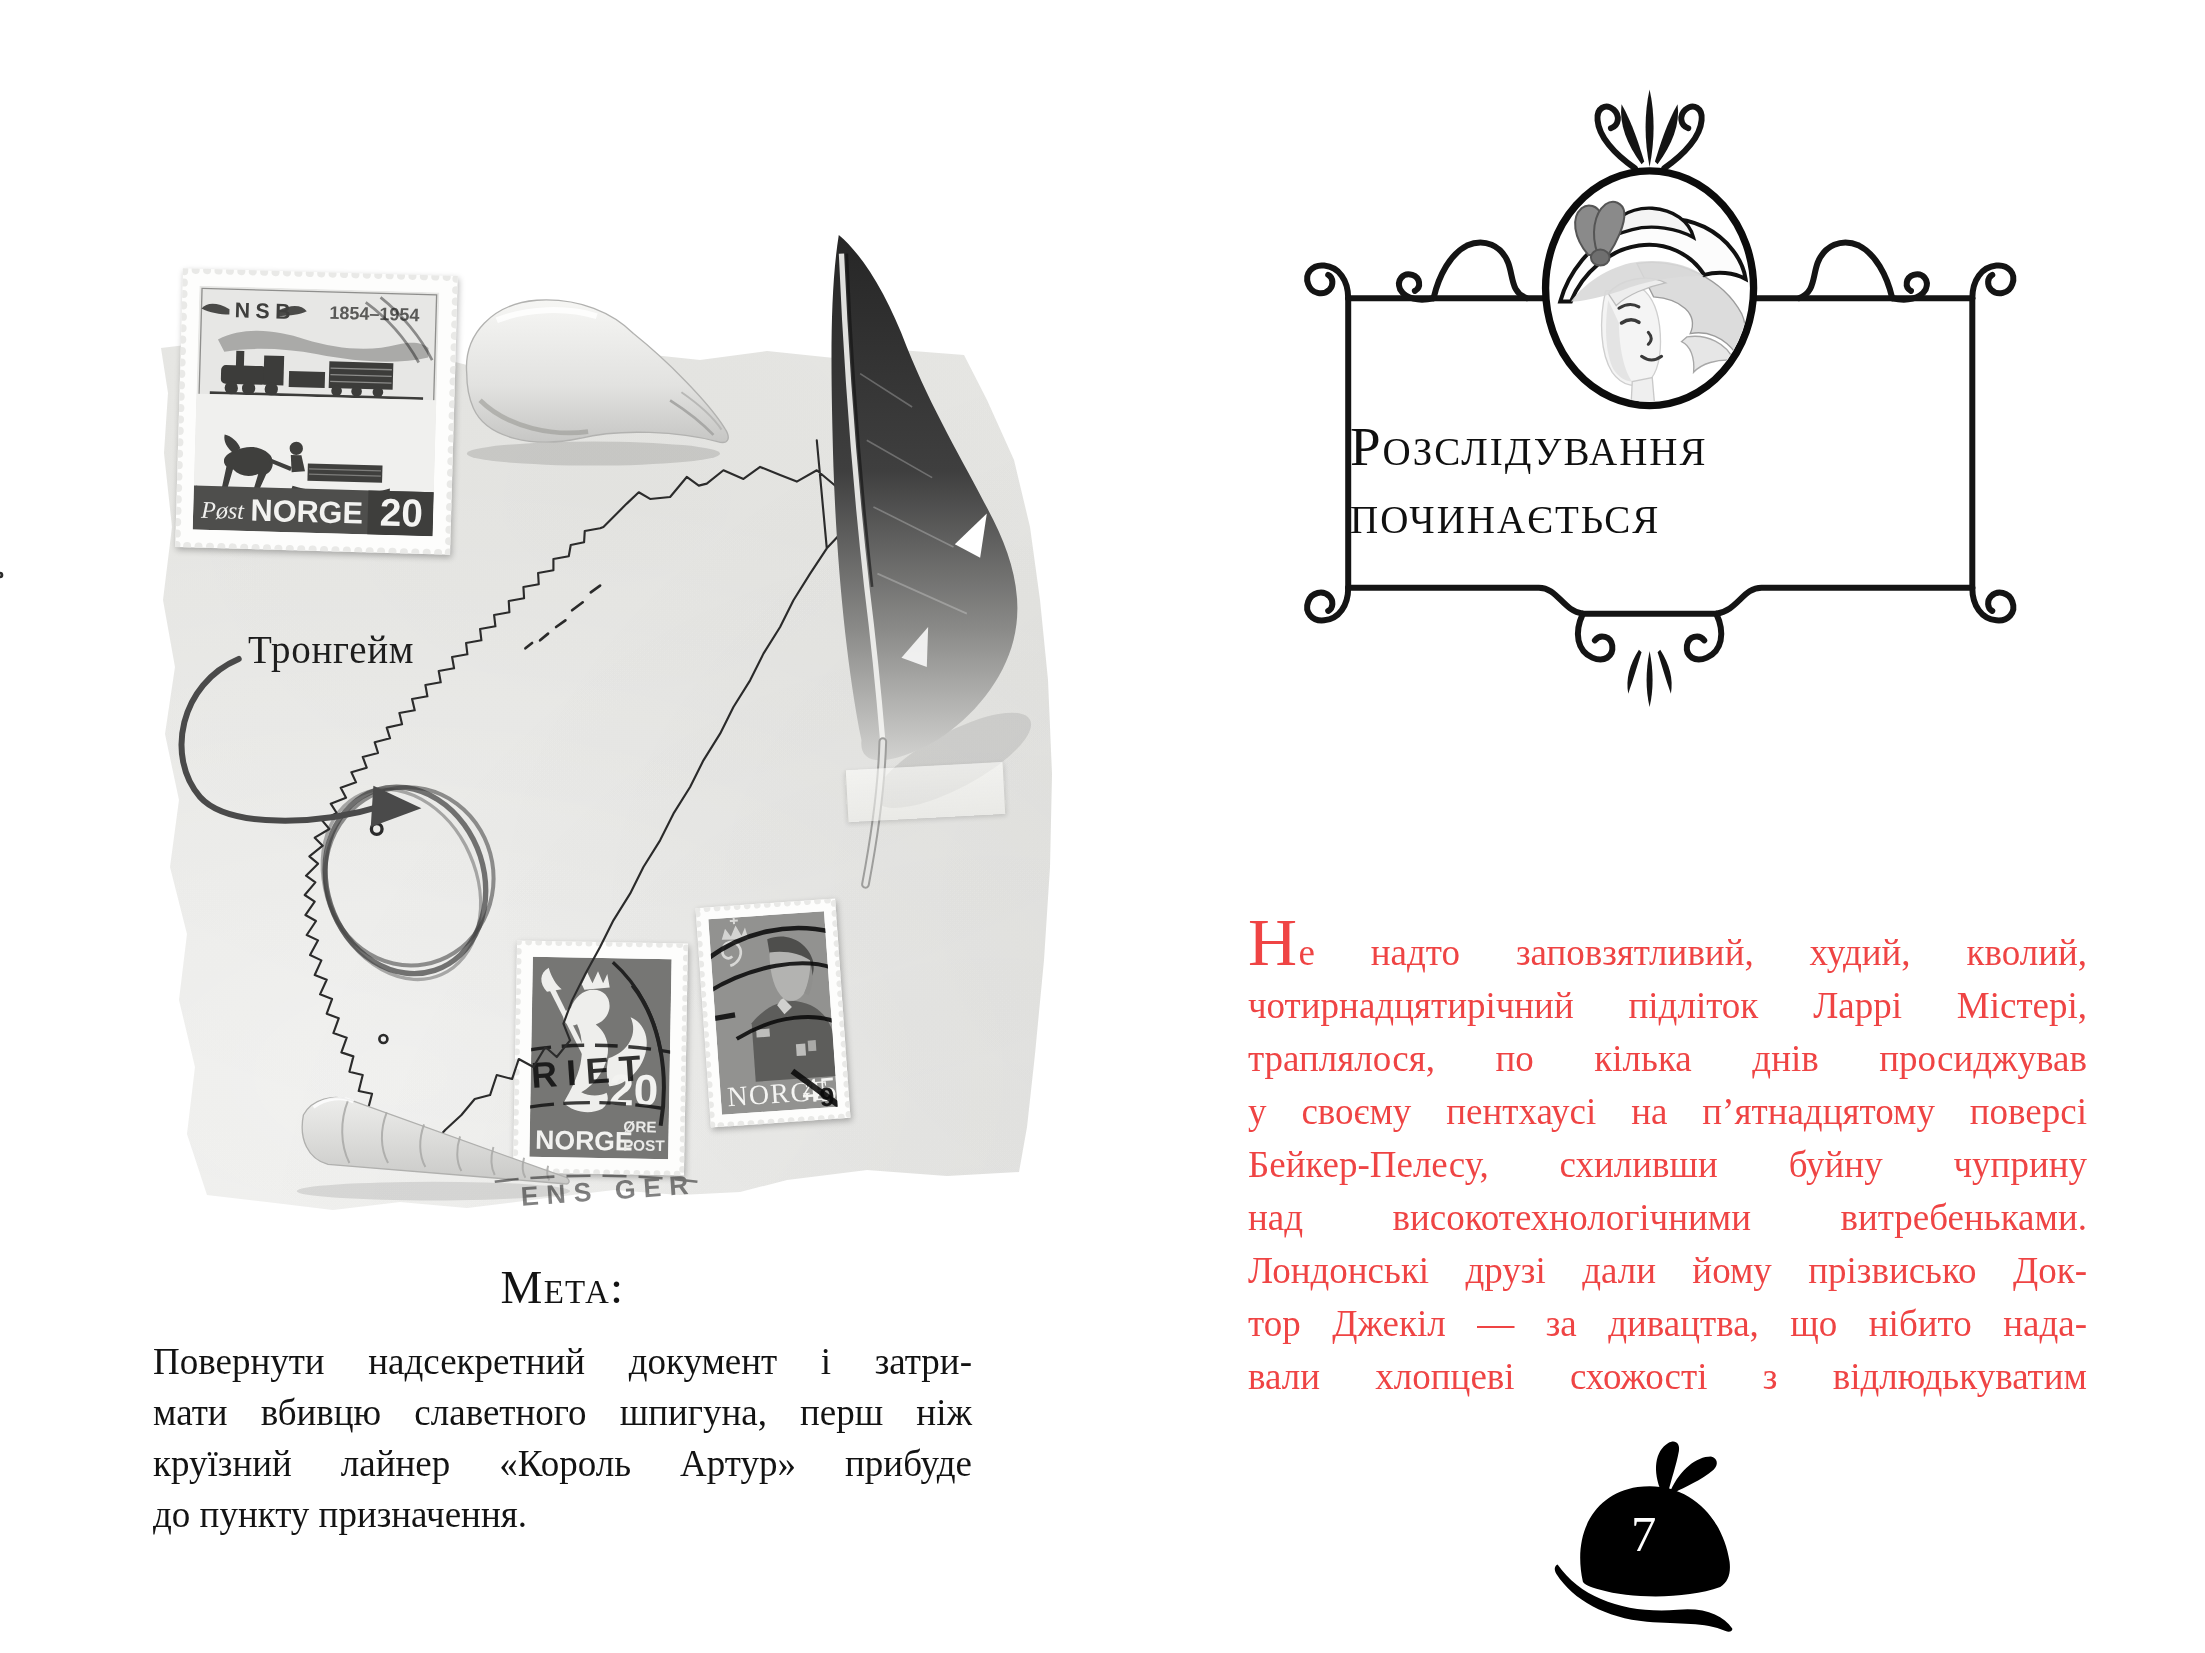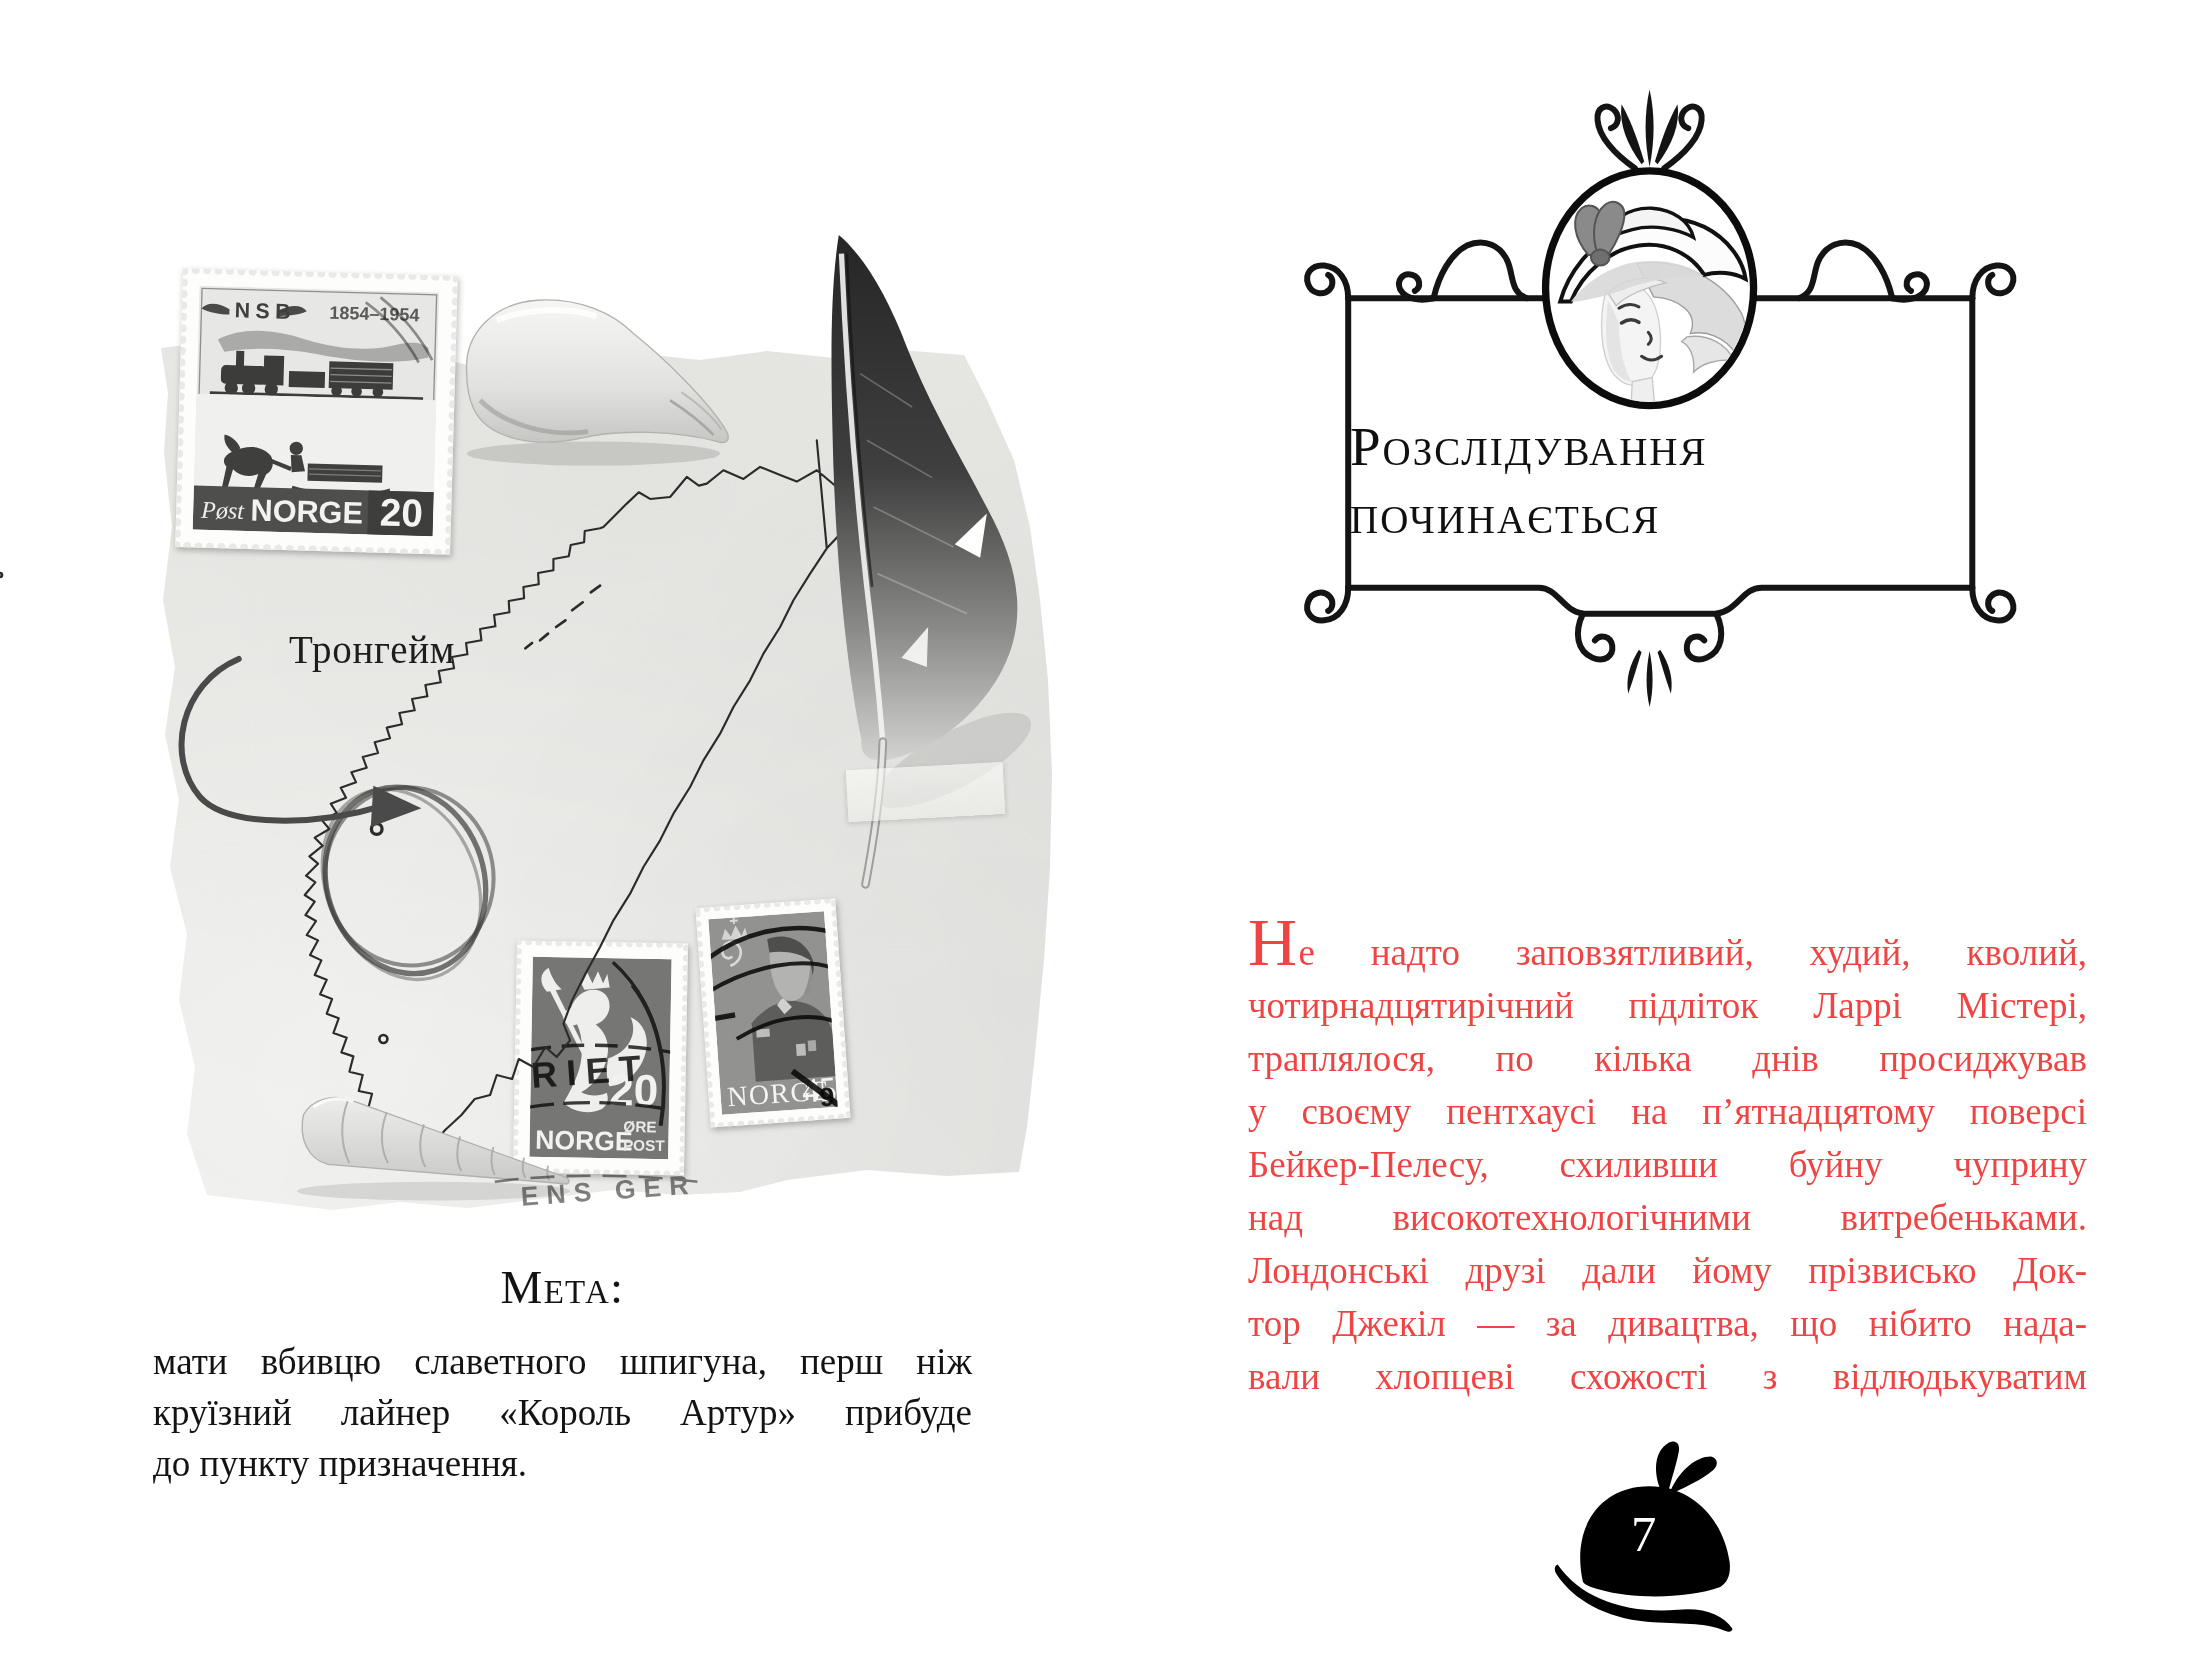--- a/index.html
+++ b/index.html
@@ -28,21 +28,21 @@
       987px 400px,1014px 460px,1030px 527px,1040px 600px,1048px 680px,1052px 774px,1050px 867px,
       1044px 960px,1035px 1054px,1027px 1127px,1019px 1172px,
       947px 1176px,867px 1170px,787px 1180px,740px 1192px,680px 1195px,614px 1190px,547px 1198px,
       467px 1208px,400px 1202px,333px 1210px,267px 1202px,207px 1195px,
       187px 1134px,195px 1067px,179px 1000px,187px 934px,170px 867px,179px 800px,165px 734px,
       175px 667px,163px 600px,172px 527px,164px 453px,168px 393px);
     box-shadow:inset 0 0 53px rgba(110,110,104,.28);
     filter:drop-shadow(4px 9.3px 10.7px rgba(0,0,0,.20));
   }
   .map-label{
-    left:248px;top:627px;font-size:39px;color:#1d1d1d;z-index:5;letter-spacing:0.7px;margin-left:41px;
+    left:248px;top:627px;font-size:39px;color:#1d1d1d;z-index:5;letter-spacing:0.7px;
   }
   .goal-head{
     left:153px;top:1254px;width:819px;text-align:center;z-index:5;
     font-size:47px;line-height:67px;font-variant:small-caps;letter-spacing:1.3px;color:#131313;
   }
   .goal-par{left:153px;top:1336px;width:819px;z-index:5;font-size:37px;line-height:51px;color:#131313;}
   .jline{text-align:justify;text-align-last:justify;}
   .jline.last{text-align-last:left;}
 
   
@@ -381,20 +381,21 @@
   </svg>
 
   <div class="abs tape"></div>
 
 
   <div class="abs map-label">Тронгейм</div>
 
   <div class="abs goal-head">Мета:</div>
 
   <div class="abs goal-par">
+    <div class="jline">Повернути надсекретний документ і затри-</div>
     <div class="jline">мати вбивцю славетного шпигуна, перш ніж</div>
     <div class="jline">круїзний лайнер «Король Артур» прибуде</div>
     <div class="jline last">до пункту призначення.</div>
   </div>
 
   <div class="abs chapter-title">
     <div>Розслідування</div>
     <div>починається</div>
   </div>
 

